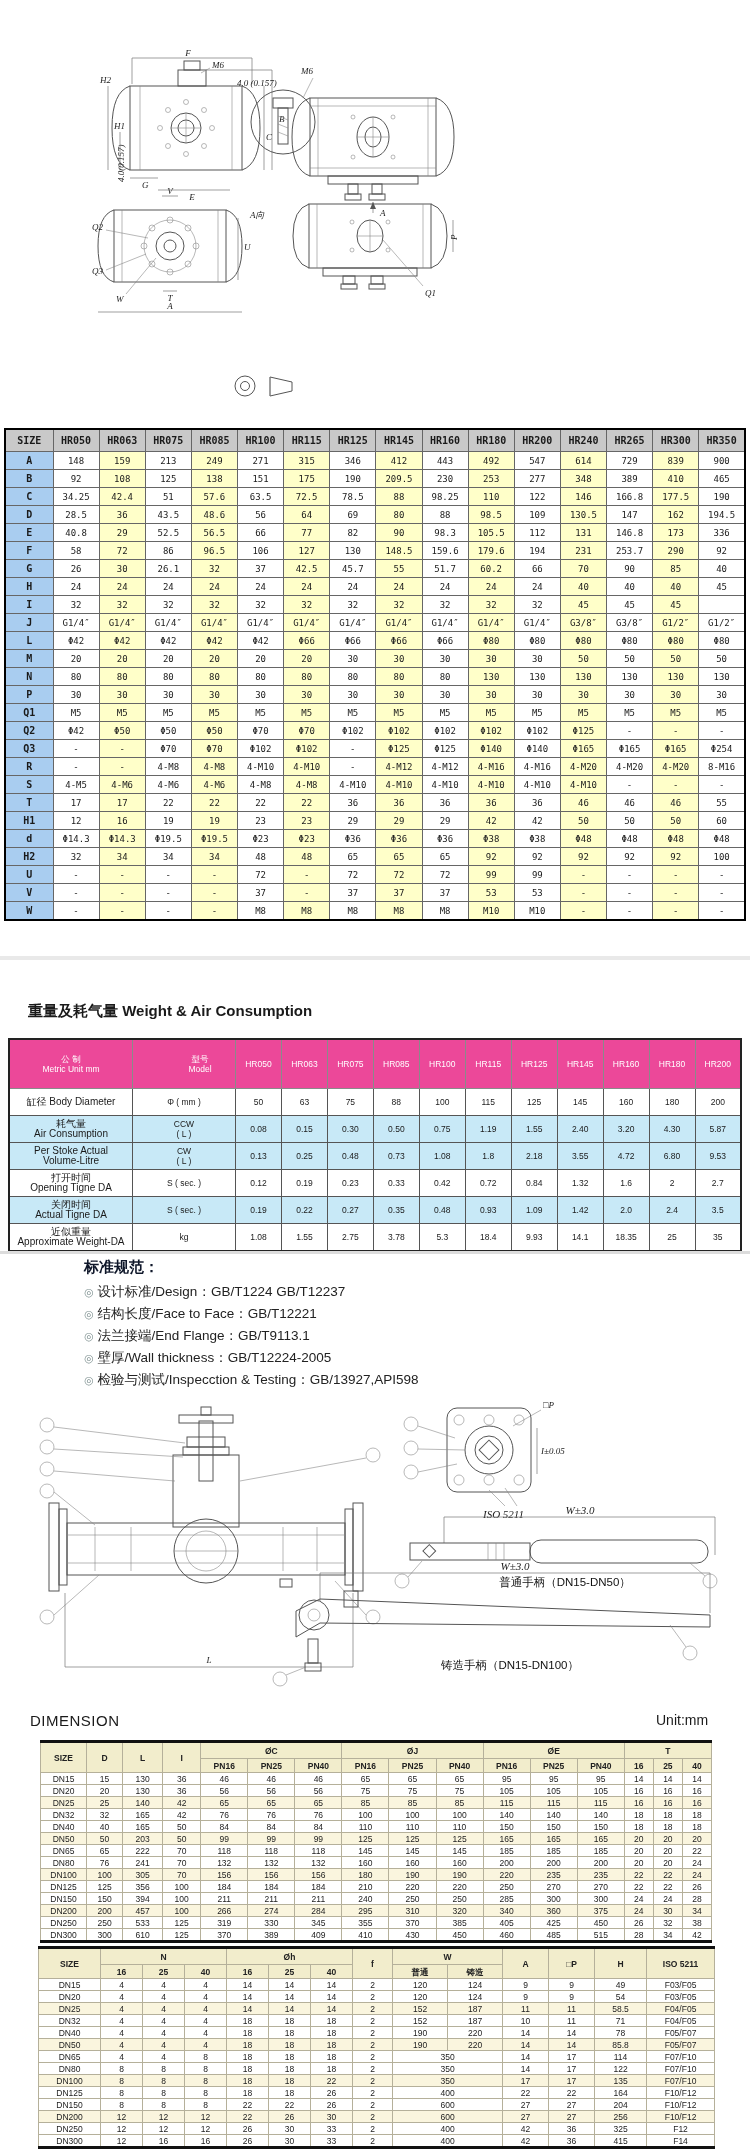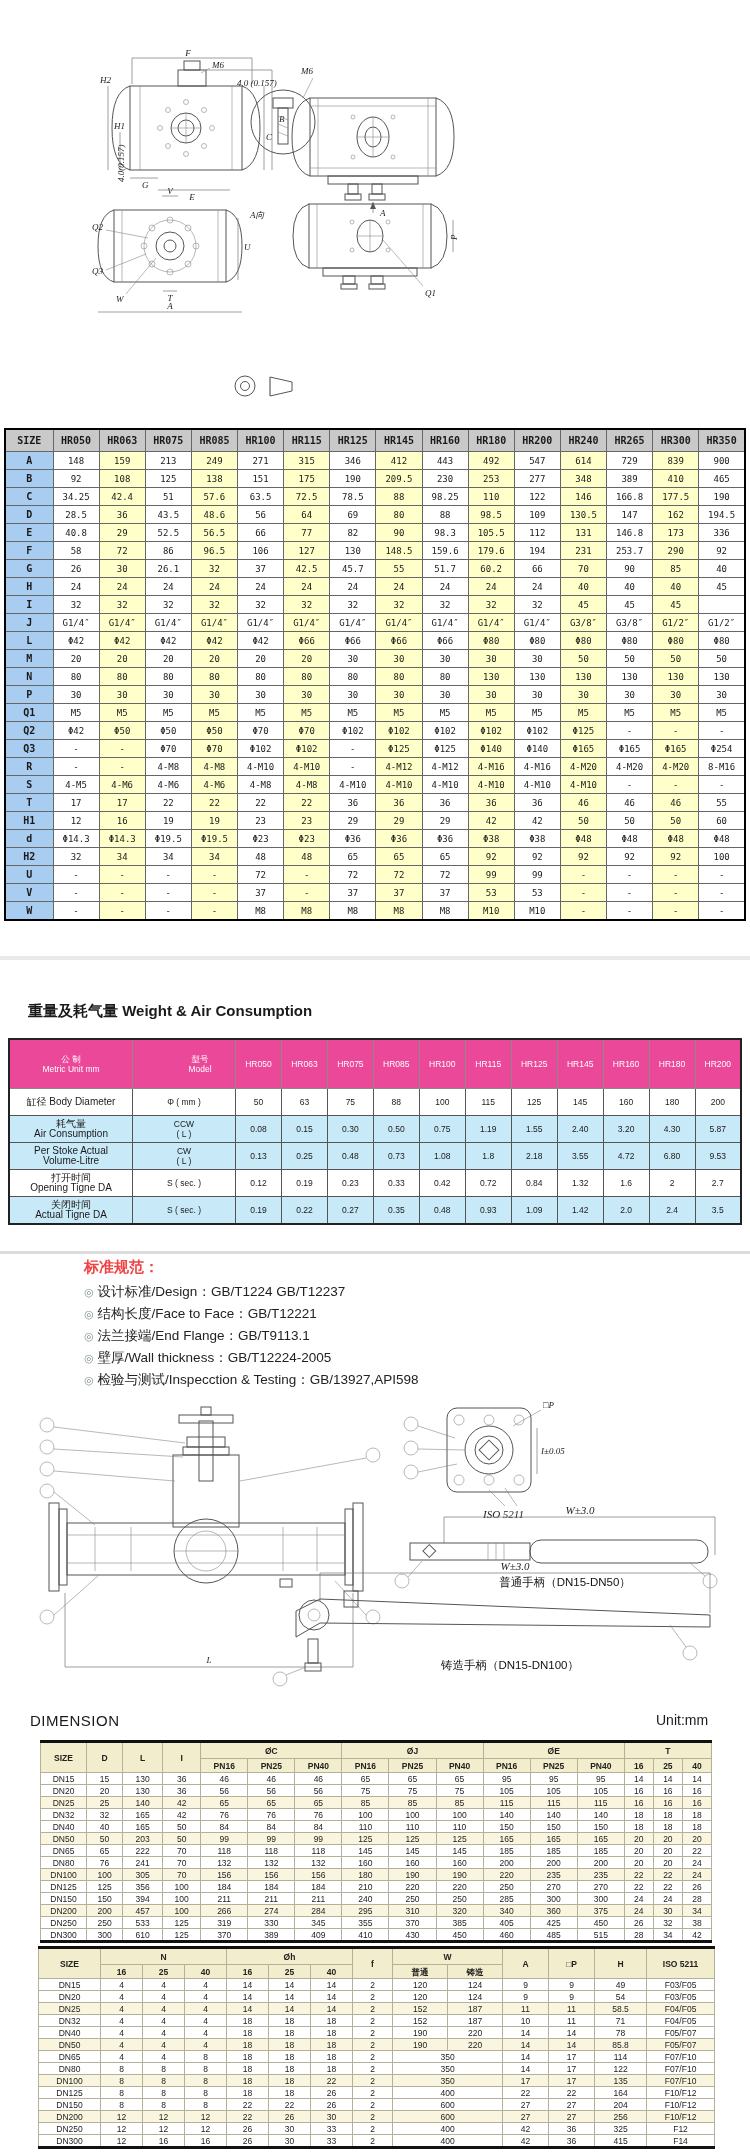--- a/index.html
+++ b/index.html
@@ -30,21 +30,21 @@
       border:2px solid #222;font-family:"Liberation Sans",sans-serif;}
   .weight-table th,.weight-table td{border:1px solid #555;text-align:center;padding:0;font-size:8.5px;
       line-height:10px;color:#1a1a1a;white-space:pre-line;}
   .weight-table td{height:26px;}
   .weight-table th.wh{background:#ec4899;color:#fff;height:48px;font-weight:normal;border:1px solid #8a8a8a;}
   .weight-table th.c1{width:122px;} .weight-table th.c2{width:70px;padding-left:32px;}
   .weight-table th.wl{font-weight:normal;font-size:10px;}
   .weight-table tr.blu td,.weight-table tr.blu th.wl{background:#c8e9f7;}
   
   .standards{position:absolute;left:84px;top:1258px;font-size:13.5px;color:#222;}
-  .standards .hd{color:#ef4444;font-weight:bold;font-size:15px;margin-bottom:4px;}
+  .standards .hd{color:#0f172a;font-weight:bold;font-size:15px;margin-bottom:4px;}
   .standards li{list-style:none;line-height:21px;}
   .standards ul{margin:0;padding:0;}
   .standards .bul{color:#7a8d8d;margin-right:4px;font-size:11px;}
   
   .dimension-heading{position:absolute;left:30px;top:1712px;font-size:15px;color:#1a1a1a;letter-spacing:.5px;}
   .unit-label{position:absolute;left:656px;top:1712px;font-size:14px;color:#1a1a1a;}
   .dim-table{position:absolute;border-collapse:collapse;table-layout:fixed;
       border-top:3px solid #111;border-bottom:3px solid #111;font-family:"Liberation Sans",sans-serif;}
   .dim-table th,.dim-table td{border:1px solid #b5b09a;text-align:center;padding:0;font-size:8.5px;
       line-height:10px;color:#222;height:11px;font-weight:normal;white-space:nowrap;}
@@ -799,20 +799,36 @@
           <td>0.27</td>
           <td>0.35</td>
           <td>0.48</td>
           <td>0.93</td>
           <td>1.09</td>
           <td>1.42</td>
           <td>2.0</td>
           <td>2.4</td>
           <td>3.5</td>
         </tr>
+        <tr>
+          <th class="wl">近似重量
+Approximate Weight-DA</th>
+          <td class="wu">kg</td>
+          <td>1.08</td>
+          <td>1.55</td>
+          <td>2.75</td>
+          <td>3.78</td>
+          <td>5.3</td>
+          <td>18.4</td>
+          <td>9.93</td>
+          <td>14.1</td>
+          <td>18.35</td>
+          <td>25</td>
+          <td>35</td>
+        </tr>
       </tbody>
     </table>
 
   <div class="rule" style="top:1251px;height:3px;background:#dcdcdc;"></div>
 
   <div class="standards">
     <div class="hd">标准规范：</div>
     <ul>
       <li><span class="bul">◎</span><span>设计标准/Design：GB/T1224  GB/T12237</span></li>
       <li><span class="bul">◎</span><span>结构长度/Face to Face：GB/T12221</span></li>

